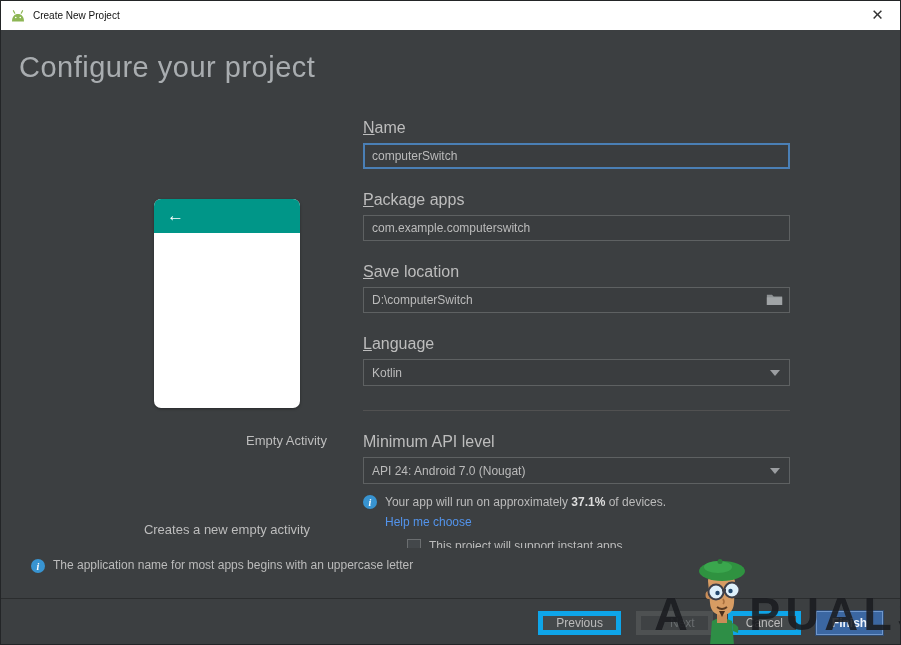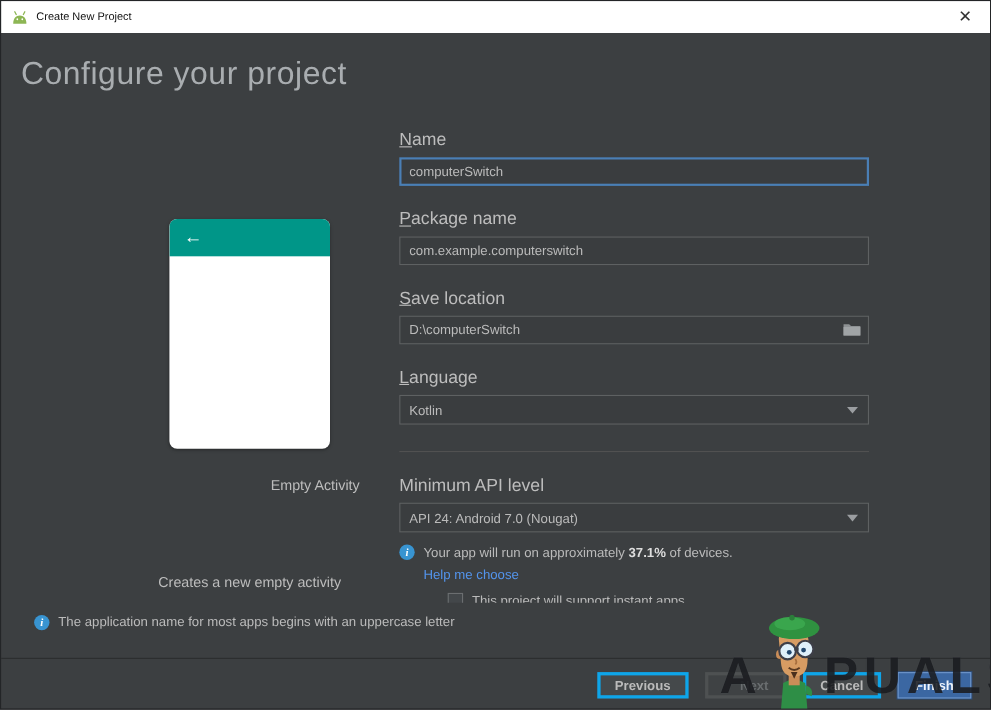--- a/index.html
+++ b/index.html
@@ -96,22 +96,22 @@
   .status-bar .info-ic{ margin-top:1px; }
   .status-bar .txt{ margin-left:8px; font-size:12px; color:#bbbbbb; }
 
   
   .footer{
     height:48px; border-top:1px solid #2b2d2e; display:flex; align-items:center;
     justify-content:flex-end; padding-right:17px; gap:15px;
   }
   .btn{
     min-width:67px; height:24px; padding:0 13px; font-size:12px;
-    background:#45494b; border:3px solid #0ea5e9; color:#bbbbbb;
-    font-family:"Liberation Sans", sans-serif; cursor:pointer;font-weight:bold;
+    background:#45494b; border:5px solid #0ea5e9; color:#bbbbbb;
+    font-family:"Liberation Sans", sans-serif; cursor:pointer;
   }
   .btn.disabled{ background:#3f4244; border-color:#4e5152; color:#696d6f; cursor:default;padding-left:29px; }
   .btn.primary{
     background:#3b67a2; border:1px solid #6f97cc; color:#f0f5fc; font-weight:700;
     box-shadow:0 0 0 1px #2e4a70;
   }
 
   
   .watermark{
     position:absolute; left:653px; top:558px; z-index:50; pointer-events:none;
@@ -160,21 +160,21 @@
     <div class="preview-desc">Creates a new empty activity</div>
 
     <div class="form-pane">
 
       <div class="fgroup">
         <label class="field-label mnemonic">Name</label>
         <input class="text-input focused" type="text" value="computerSwitch" style="">
       </div>
 
       <div class="fgroup">
-        <label class="field-label mnemonic">Package name</label>
+        <label class="field-label mnemonic">Package apps</label>
         <input class="text-input" type="text" value="com.example.computerswitch" style="">
       </div>
 
       <div class="fgroup">
         <label class="field-label mnemonic">Save location</label>
         <div class="input-wrap">
           <input class="text-input" type="text" value="D:\computerSwitch" style="">
           <svg class="folder-ic" viewBox="0 0 20 16">
             <path d="M1 3 h6 l2 2 h10 v10 h-18 z" fill="#8d9193"></path>
             <path d="M1 6 h18 v9 h-18 z" fill="#a0a4a6"></path>

